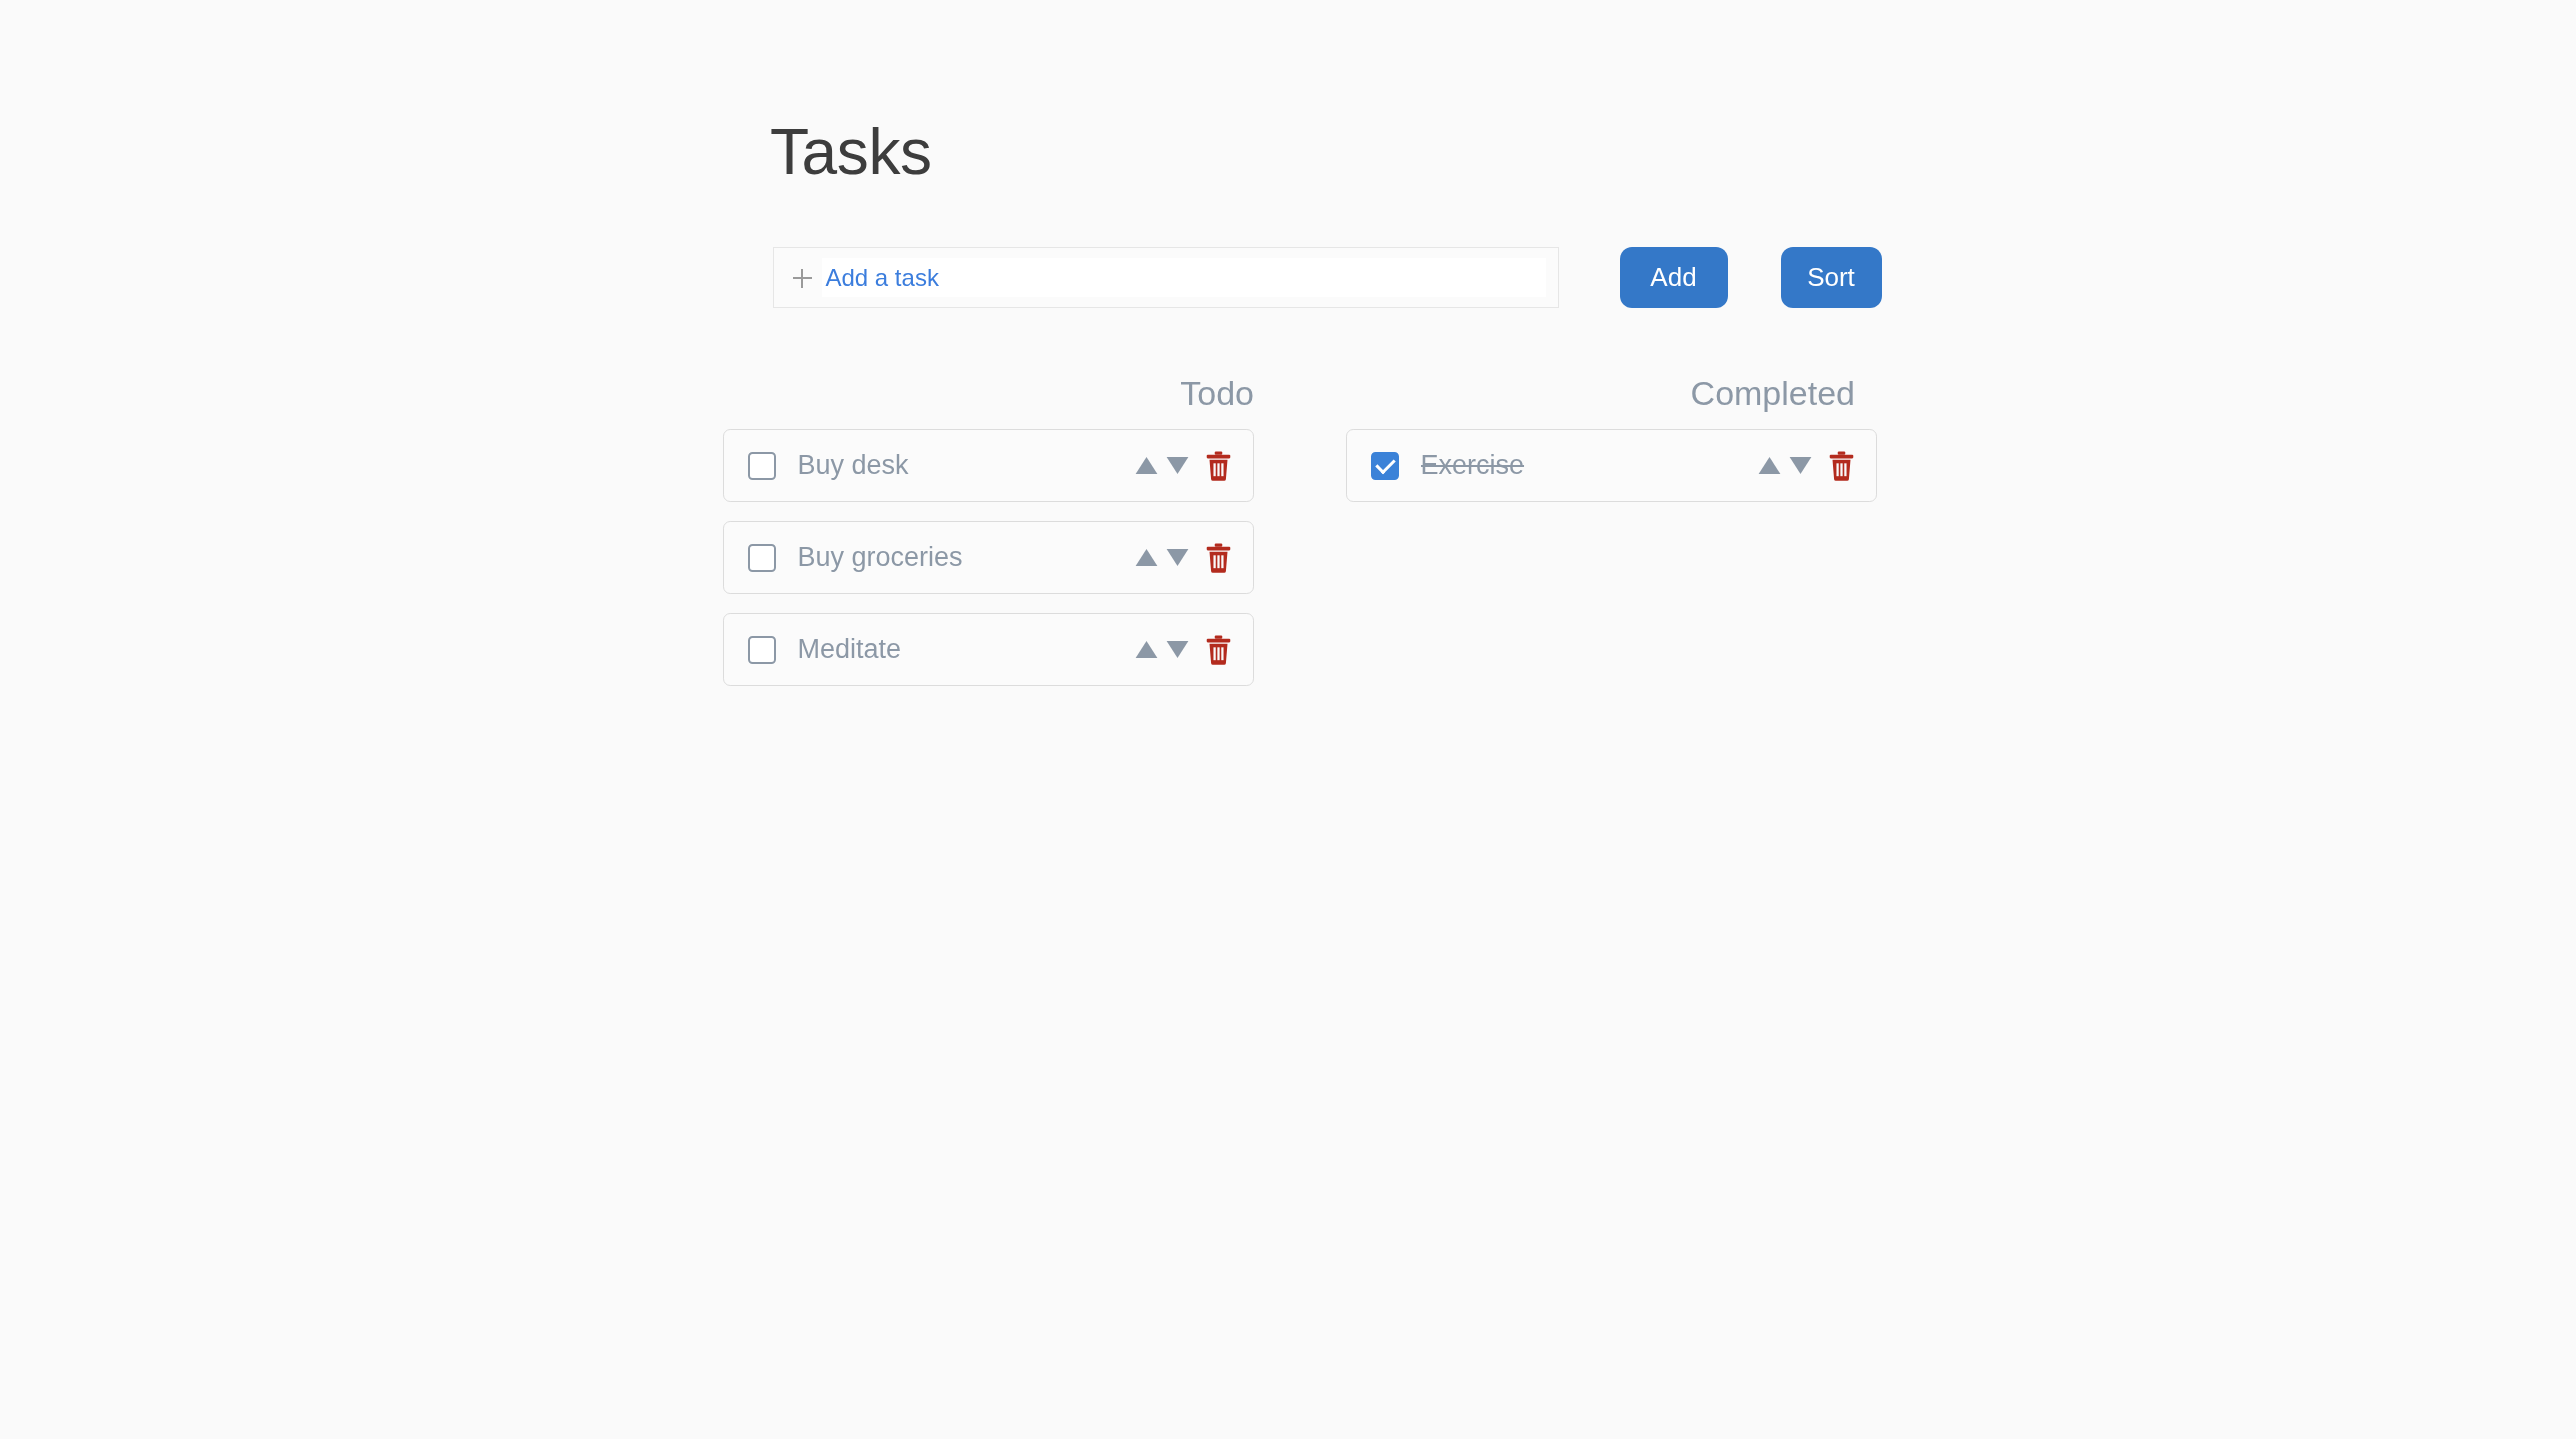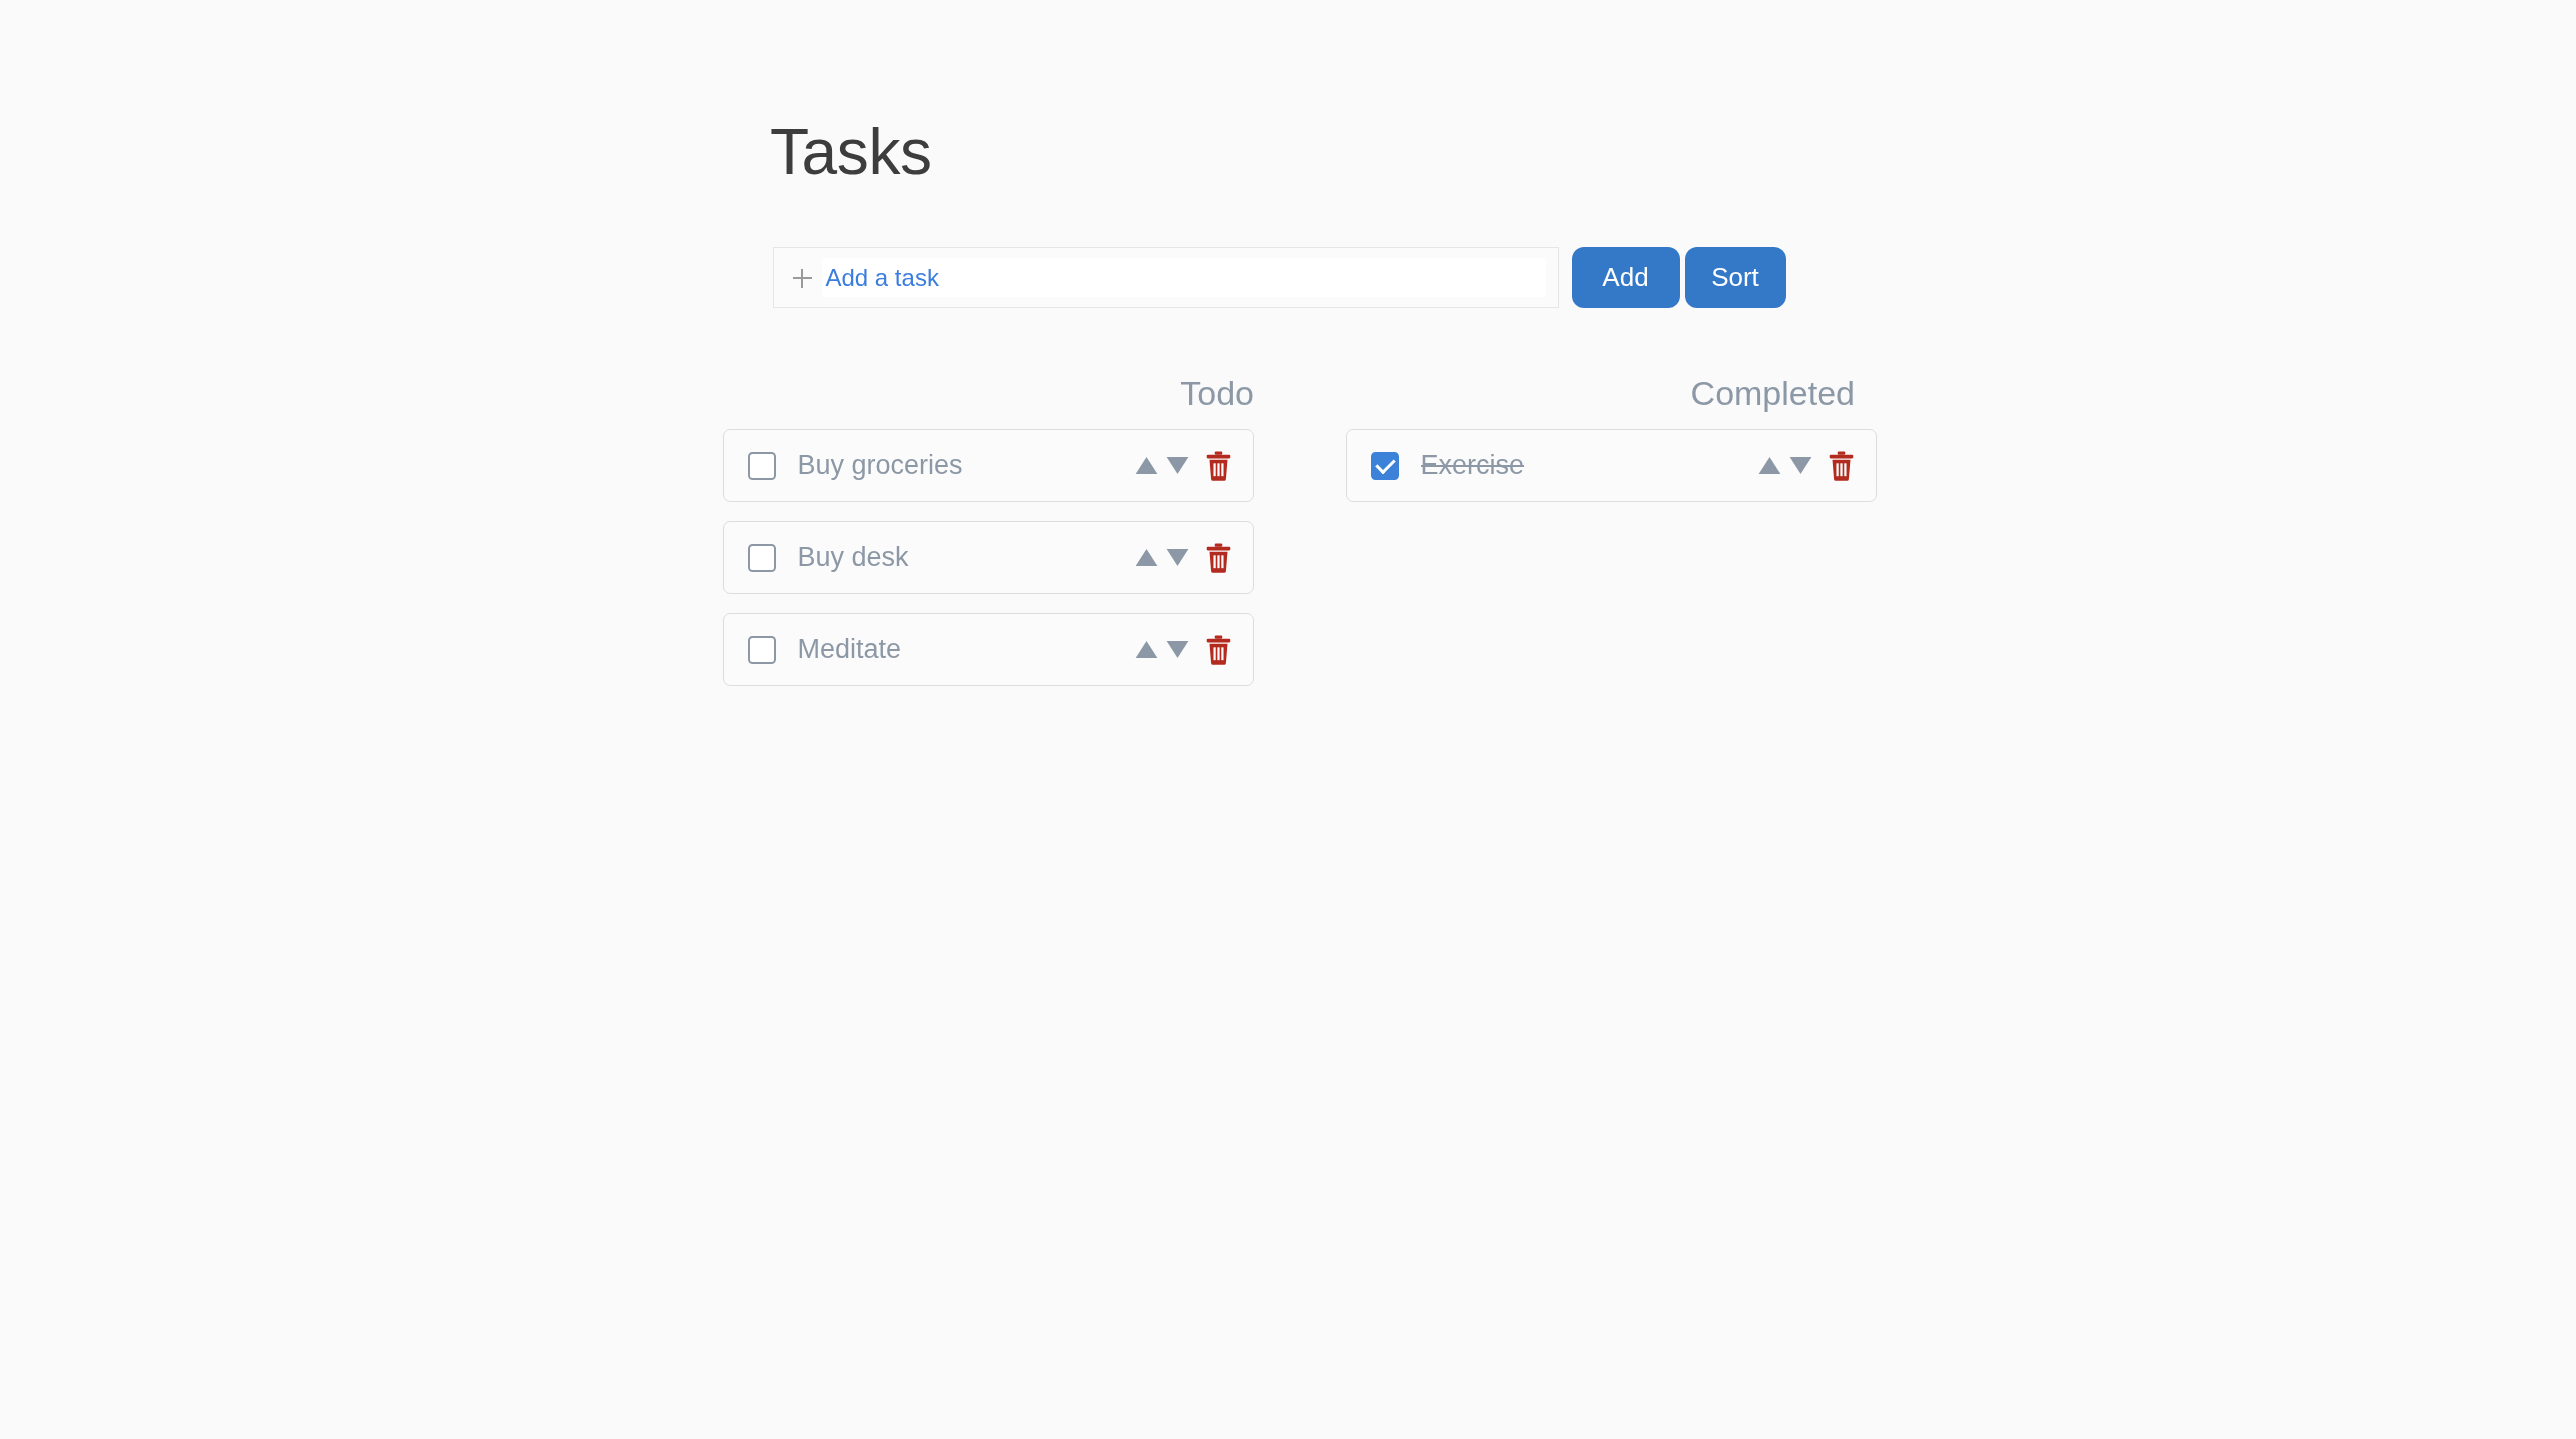--- a/index.html
+++ b/index.html
@@ -34,20 +34,21 @@
   }
 
   
   .add-bar {
     position: absolute;
     left: 773px;
     top: 247px;
     display: flex;
     align-items: stretch;
     height: 66px;
+    gap: 48px;
   }
   .input-wrap {
     width: 786px;
     height: 61px;
     background: #fbfbfb;
     border: 0.9px solid #e6e6e6;
     display: flex;
     align-items: center;
     padding: 0 12.5px;
   }
@@ -225,41 +226,41 @@
 
   <div class="columns">
     <div class="col-headers">
       <div class="col-header todo">Todo</div>
       <div class="col-header completed">Completed</div>
     </div>
     <div class="col-lists">
       <div class="col-list todo" id="list-todo">
           <div class="task-card">
             <span class="checkbox unchecked"></span>
-            <span class="task-label">Buy groceries</span>
+            <span class="task-label">Buy desk</span>
             <span class="task-actions">
               <svg class="arrow arrow-up" viewBox="0 0 24 24">
                 <polygon points="12,5 21,19 3,19" fill="#8c98a6"></polygon>
               </svg>
               <svg class="arrow arrow-down" viewBox="0 0 24 24">
                 <polygon points="3,5 21,5 12,19" fill="#8c98a6"></polygon>
               </svg>
               <svg class="trash" viewBox="0 0 24 28">
                 <rect x="8.5" y="0.5" width="7" height="3" rx="1" fill="#b32b1e"></rect>
                 <rect x="1" y="3.5" width="22" height="3.4" rx="1" fill="#b32b1e"></rect>
                 <path d="M3.6 8.2 h16.8 l-1.5 18.2 a1.6 1.6 0 0 1 -1.6 1.4 h-10.6 a1.6 1.6 0 0 1 -1.6 -1.4 z" fill="#b32b1e"></path>
                 <rect x="7.3" y="11.5" width="2.1" height="12" fill="#fafafa"></rect>
                 <rect x="10.95" y="11.5" width="2.1" height="12" fill="#fafafa"></rect>
                 <rect x="14.6" y="11.5" width="2.1" height="12" fill="#fafafa"></rect>
               </svg>
             </span>
           </div>
           <div class="task-card">
             <span class="checkbox unchecked"></span>
-            <span class="task-label">Buy desk</span>
+            <span class="task-label">Buy groceries</span>
             <span class="task-actions">
               <svg class="arrow arrow-up" viewBox="0 0 24 24">
                 <polygon points="12,5 21,19 3,19" fill="#8c98a6"></polygon>
               </svg>
               <svg class="arrow arrow-down" viewBox="0 0 24 24">
                 <polygon points="3,5 21,5 12,19" fill="#8c98a6"></polygon>
               </svg>
               <svg class="trash" viewBox="0 0 24 28">
                 <rect x="8.5" y="0.5" width="7" height="3" rx="1" fill="#b32b1e"></rect>
                 <rect x="1" y="3.5" width="22" height="3.4" rx="1" fill="#b32b1e"></rect>

